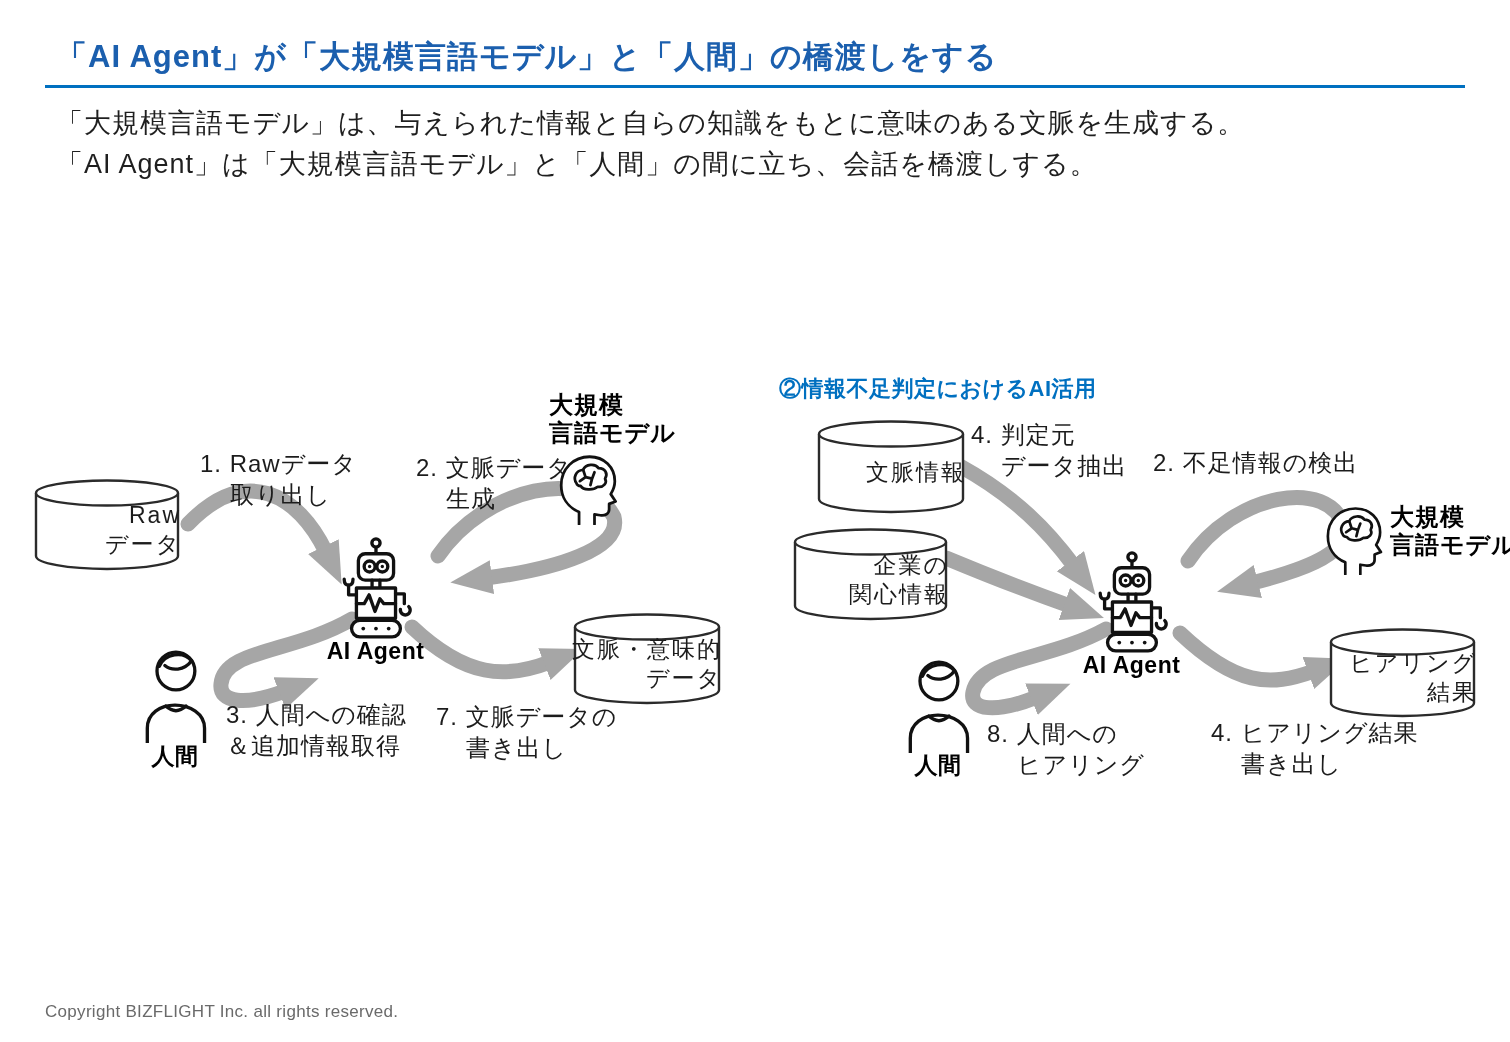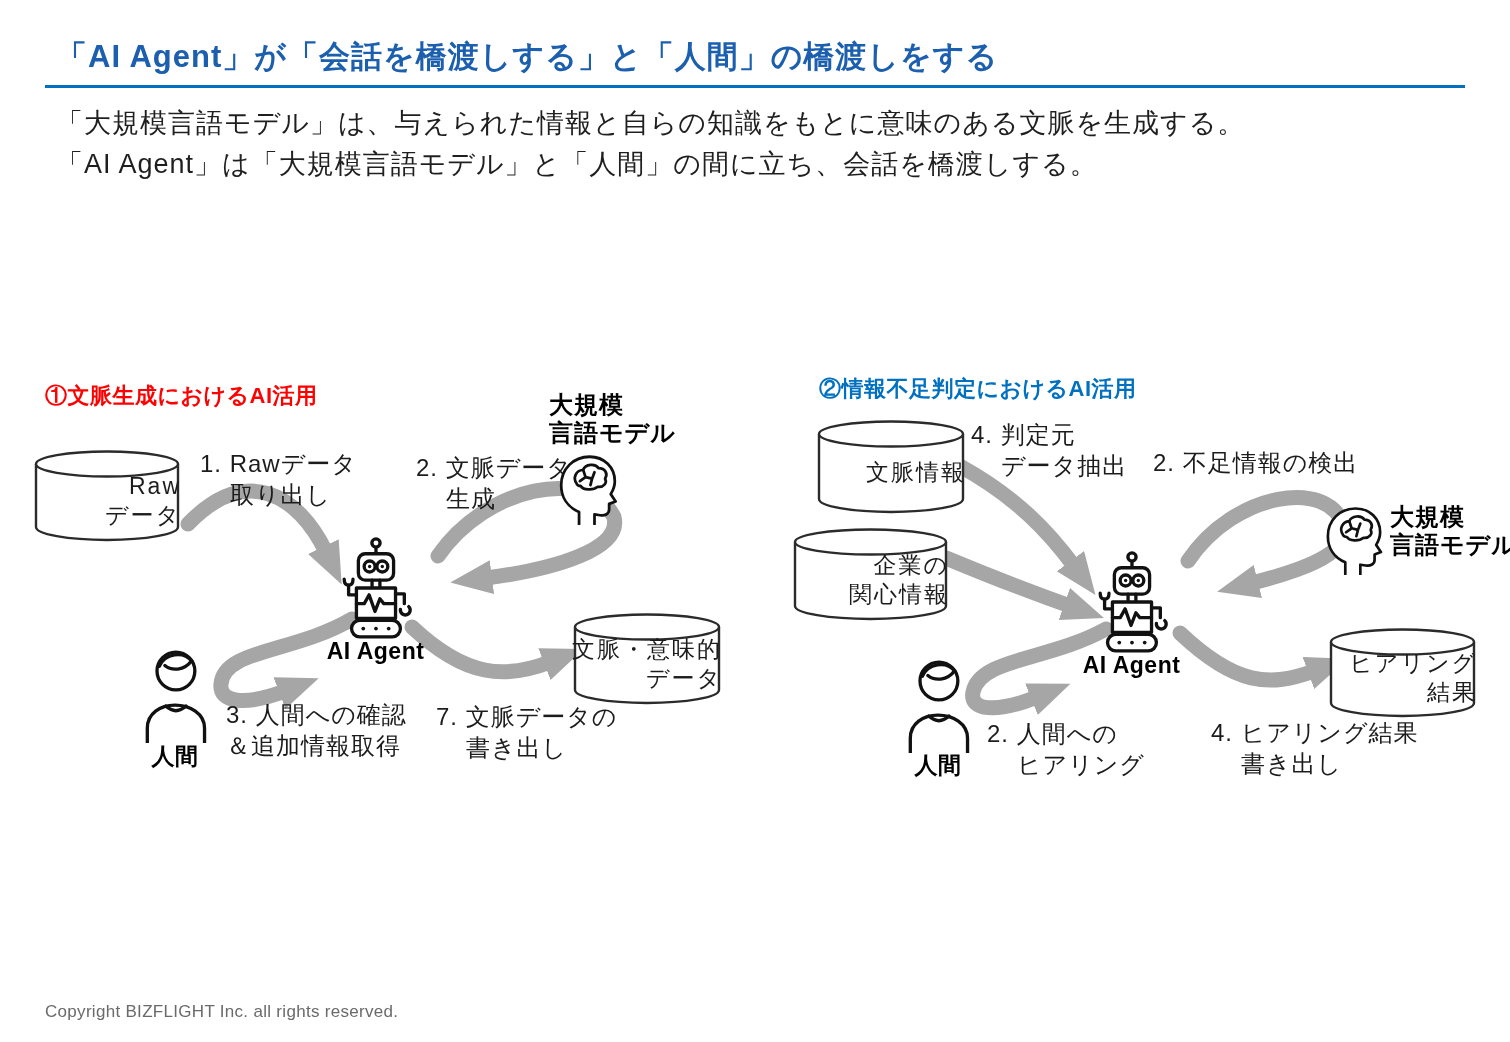--- a/index.html
+++ b/index.html
@@ -24,21 +24,21 @@
             letter-spacing:2px;color:#1c1c1c;text-align:center;}
   .llm-lbl{font-weight:bold;font-size:24px;line-height:28px;color:#000;letter-spacing:1px;white-space:nowrap;}
   .footer{left:45px;top:1002px;font-size:17px;color:#6a6a6a;letter-spacing:0.3px;}
   .arrows{left:0;top:0;width:1510px;height:1042px;}
 </style>
 </head>
 <body>
 
 <div class="slide">
 
-  <div class="abs title">「AI Agent」が「会話を橋渡しする」と「人間」の橋渡しをする</div>
+  <div class="abs title">「AI Agent」が「大規模言語モデル」と「人間」の橋渡しをする</div>
   <div class="abs title-rule"></div>
 
   <div class="abs intro">
     <div>「大規模言語モデル」は、与えられた情報と自らの知識をもとに意味のある文脈を生成する。</div>
     <div>「AI Agent」は「大規模言語モデル」と「人間」の間に立ち、会話を橋渡しする。</div>
   </div>
 
   <svg class="abs arrows" viewBox="0 0 1510 1042">
     <defs>
       <marker id="ah" markerUnits="userSpaceOnUse" markerWidth="44" markerHeight="36" refX="6" refY="17" orient="auto">
@@ -51,23 +51,22 @@
       <path d="M352,619 C294,653 224,649 221,684 C219,703 245,706 285,691" marker-end="url(#ah)"></path>
       <path d="M412,627 C466,678 506,679 550,662" marker-end="url(#ah)"></path>
       <path d="M960,466 C1016,497 1048,531 1074,566" marker-end="url(#ah)"></path>
       <path d="M946,558 C1006,583 1036,594 1070,606" marker-end="url(#ah)"></path>
       <path d="M1188,561 C1234,492 1330,477 1344,527 C1350,556 1292,573 1252,583" marker-end="url(#ah)"></path>
       <path d="M1106,629 C1048,661 980,658 973,692 C969,711 997,713 1037,697" marker-end="url(#ah)"></path>
       <path d="M1180,633 C1236,686 1270,687 1314,671" marker-end="url(#ah)"></path>
     </g>
   </svg>
 
-  <div class="abs sec-heading sec-red" style="left:45px;top:381px;">①文脈生成におけるAI活用</div>
-
-  <div class="cyl" style="left:33px;top:449px;width:148px;height:94px;">
+
+  <div class="cyl" style="left:33px;top:478px;width:148px;height:94px;">
     <svg viewBox="0 0 148 94" preserveAspectRatio="none">
       <path d="M3,15 V78 A71,13 0 0 0 145,78 V15" fill="#fff" stroke="#2b2b2b" stroke-width="2.4"></path>
       <ellipse cx="74" cy="15" rx="71" ry="12.5" fill="#fff" stroke="#2b2b2b" stroke-width="2.4"></ellipse>
     </svg>
     <div class="cyl-text">
       <span>Raw</span>
       <span>データ</span>
     </div>
   </div>
 
@@ -143,21 +142,21 @@
     <svg viewBox="0 0 150 94" preserveAspectRatio="none">
       <path d="M3,15 V78 A72,13 0 0 0 147,78 V15" fill="#fff" stroke="#2b2b2b" stroke-width="2.4"></path>
       <ellipse cx="75" cy="15" rx="72" ry="12.5" fill="#fff" stroke="#2b2b2b" stroke-width="2.4"></ellipse>
     </svg>
     <div class="cyl-text">
       <span>文脈・意味的</span>
       <span>データ</span>
     </div>
   </div>
 
-  <div class="abs sec-heading sec-blue" style="left:779px;top:374px;margin-left:40px;">②情報不足判定におけるAI活用</div>
+  <div class="abs sec-heading sec-blue" style="left:779px;top:374px;">②情報不足判定におけるAI活用</div>
 
   <div class="cyl" style="left:816px;top:419px;width:150px;height:96px;">
     <svg viewBox="0 0 150 96" preserveAspectRatio="none">
       <path d="M3,15 V80 A72,13 0 0 0 147,80 V15" fill="#fff" stroke="#2b2b2b" stroke-width="2.4"></path>
       <ellipse cx="75" cy="15" rx="72" ry="12.5" fill="#fff" stroke="#2b2b2b" stroke-width="2.4"></ellipse>
     </svg>
     <div class="cyl-text">
       <span>文脈情報</span>
     </div>
   </div>
@@ -223,21 +222,21 @@
     <g fill="none" stroke="#111" stroke-width="3.6" stroke-linecap="round" stroke-linejoin="round">
       <circle cx="39" cy="26" r="20.5" fill="#fff"></circle>
       <path d="M21,21 C27,7 47,4 56,15 C48,26 34,26 27,20" fill="#fff"></path>
       <path d="M8,104 V88 C8,72 22,63 38,63 C54,63 70,72 70,88 V104" fill="#fff"></path>
       <path d="M28,64 Q39,74 50,64"></path>
     </g>
   </svg>
   <div class="abs boldlbl center" style="left:902px;top:750px;width:72px;">人間</div>
 
   <div class="abs step" style="left:987px;top:718px;">
-    <span>2. 人間への</span>
+    <span>8. 人間への</span>
     <span class="l2 ind">ヒアリング</span>
   </div>
 
   <div class="abs step" style="left:1211px;top:717px;">
     <span>4. ヒアリング結果</span>
     <span class="l2 ind">書き出し</span>
   </div>
 
   <div class="cyl" style="left:1328px;top:627px;width:149px;height:92px;">
     <svg viewBox="0 0 149 92" preserveAspectRatio="none">

